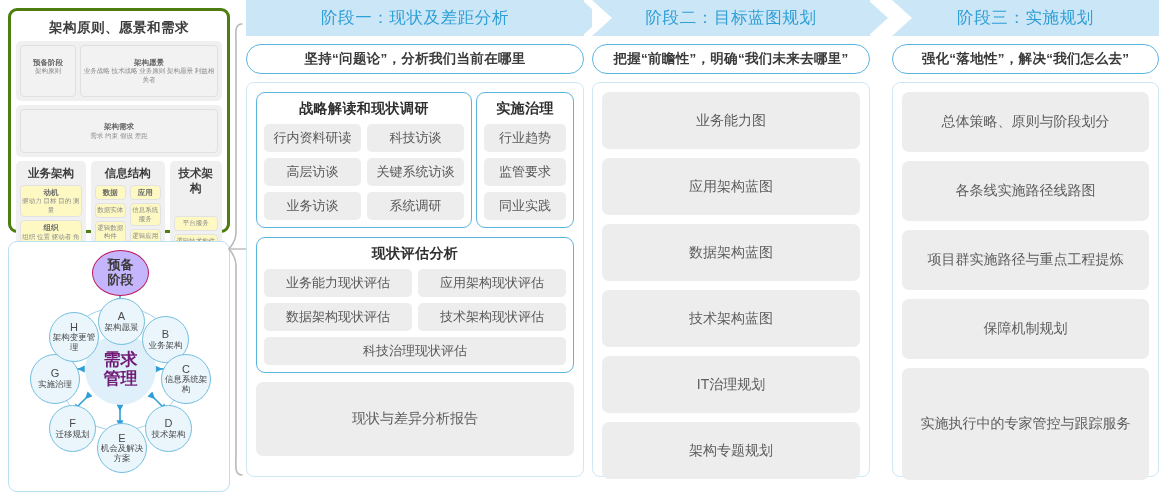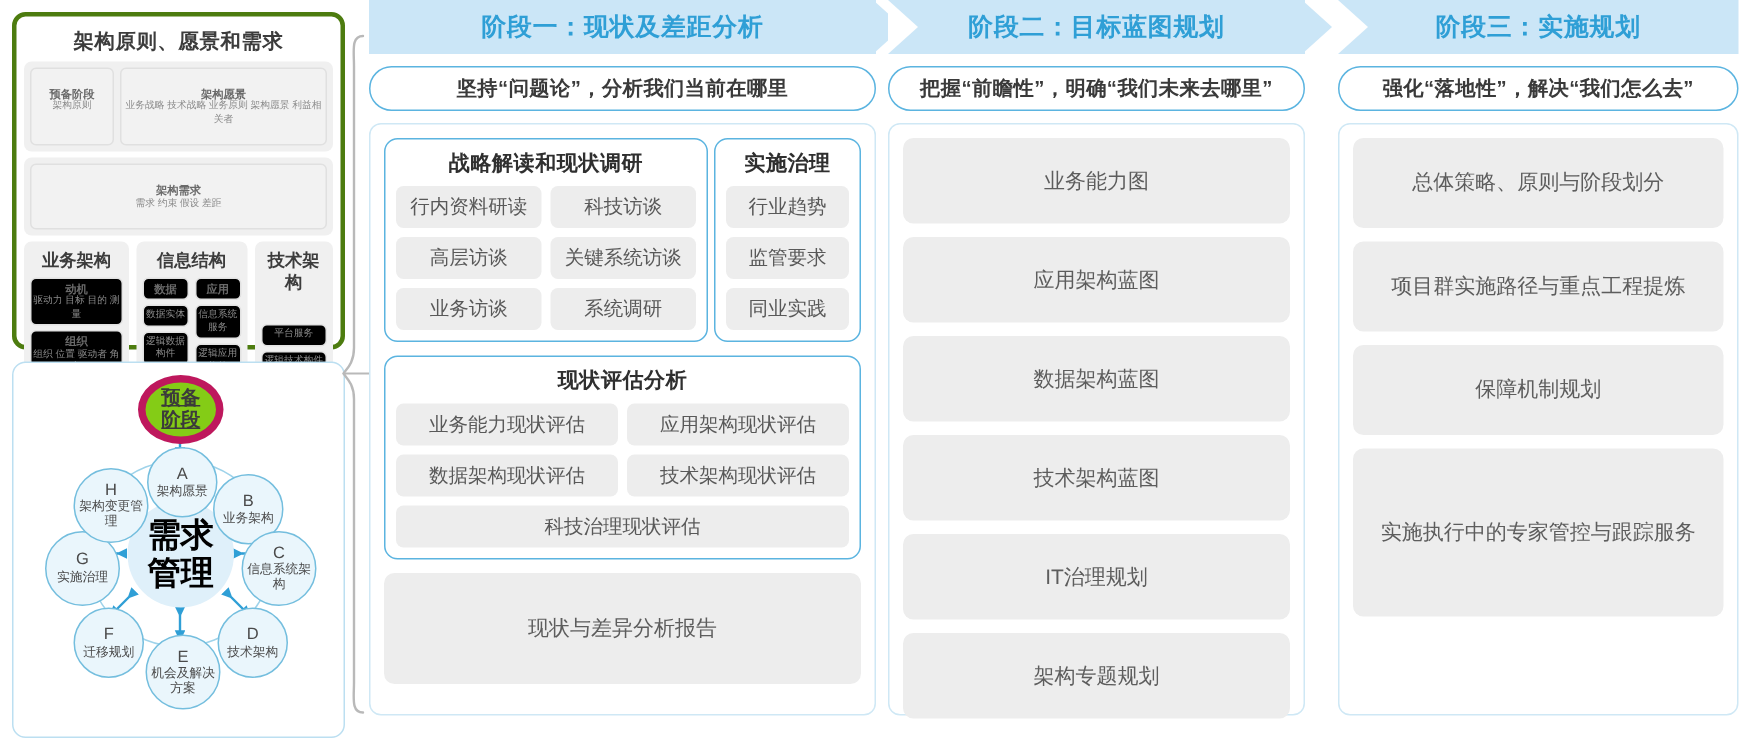--- a/index.html
+++ b/index.html
@@ -34,21 +34,21 @@
     background:#f2f2f2; border:1px solid #e0e0e0; border-radius:4px;
     text-align:center; padding:12px 2px;
   }
   .cell-h { font-size:7.5px; font-weight:bold; color:#6a6a6a; line-height:1.25; }
   .cell-s { font-size:6.5px; color:#8a8a8a; line-height:1.3; }
 
   .fw-3col { display:flex; gap:5px; }
   .fw-col { background:#f0f0f0; border-radius:5px; padding:4px; }
   .col-title { text-align:center; font-size:11.5px; font-weight:bold; color:#3c3c3c; padding:1px 0 4px;}
   .stackbox {
-    background:#000000; border:1px solid #e2e2e2; border-radius:4px;
+    background:#fef9c3; border:1px solid #e2e2e2; border-radius:4px;
     text-align:center; padding:2px 1px; margin-bottom:3px;
   }
   .impl-row { display:flex; gap:5px; align-items:stretch; background:#f0f0f0; border-radius:5px; padding:4px; }
   .impl-label { font-size:12px; font-weight:bold; color:#3c3c3c; display:flex; align-items:center;
                 text-align:center; line-height:1.15; padding:0 2px; }
 
   
   .adm-card {
     position:absolute; left:0; top:233px; width:222px; height:251px;
     border:1px solid #bcdff1; border-radius:9px; background:#fff;
@@ -56,36 +56,36 @@
   .node {
     position:absolute; border-radius:50%;
     background:#eaf6fc; border:1px solid #74bede;
     display:flex; flex-direction:column; align-items:center; justify-content:center;
     text-align:center; color:#4a4a4a;
   }
   .node .nletter { font-size:11px; line-height:1.05; }
   .node .nlabel { font-size:8.5px; line-height:1.12; }
   .node.center {
     background:#dff0fa; border:none;
-    font-size:22px; font-weight:bold; color:#000000; line-height:1.1;
-  }
-  .node.top { background:#84cc16; border:5px solid #be185d; font-size:13px; font-weight:bold; color:#3b3b3b; line-height:1.15;text-decoration:underline;}
+    font-size:17px; font-weight:bold; color:#701a75; line-height:1.1;
+  }
+  .node.top { background:#c4b5fd; border:1px solid #be185d; font-size:13px; font-weight:bold; color:#3b3b3b; line-height:1.15;}
   .arrowsvg { position:absolute; left:0; top:0; width:222px; height:251px; pointer-events:none; }
 
   
   .brace { position:absolute; left:228px; top:22px; width:26px; height:455px; }
 
   
   .phase { position:absolute; top:0; }
   .phase-header {
     position:relative; height:36px; background:#cbe6f7;
     display:flex; align-items:center; justify-content:center;
   }
   .phase-header .ptitle {
-    font-size:16.5px; font-weight:bold; color:#2f9fd6; letter-spacing:.6px;
+    font-size:16.5px; font-weight:normal; color:#2f9fd6; letter-spacing:.6px;
     z-index:2; position:relative;
   }
   .chev-right {
     position:absolute; right:-18px; top:0; width:20px; height:36px; z-index:3;
   }
   .chev-left-notch {
     position:absolute; left:0; top:0; width:20px; height:36px; z-index:3;
   }
   .phase-sub {
     margin-top:8px; height:30px; border:1.4px solid #5bb4e0; border-radius:16px;
@@ -402,20 +402,21 @@
       </svg>
       <span class="ptitle">阶段三：实施规划</span>
       <svg class="chev-right" style="right:0" viewBox="0 0 20 36">
         <path d="M0,0 L0,0 Z" fill="#cbe6f7"></path>
       </svg>
     </div>
     <div class="phase-sub">强化“落地性”，解决“我们怎么去”</div>
     <div class="phase-body" style="height:395px;">
       <div class="col-list">
         <div class="bigchip" style="height:60px">总体策略、原则与阶段划分</div>
+        <div class="bigchip" style="height:60px">各条线实施路径线路图</div>
         <div class="bigchip" style="height:60px">项目群实施路径与重点工程提炼</div>
         <div class="bigchip" style="height:60px">保障机制规划</div>
         <div class="bigchip" style="height:112px">实施执行中的专家管控与跟踪服务</div>
       </div>
     </div>
   </div>
 
 </div>
 
 </body></html>

